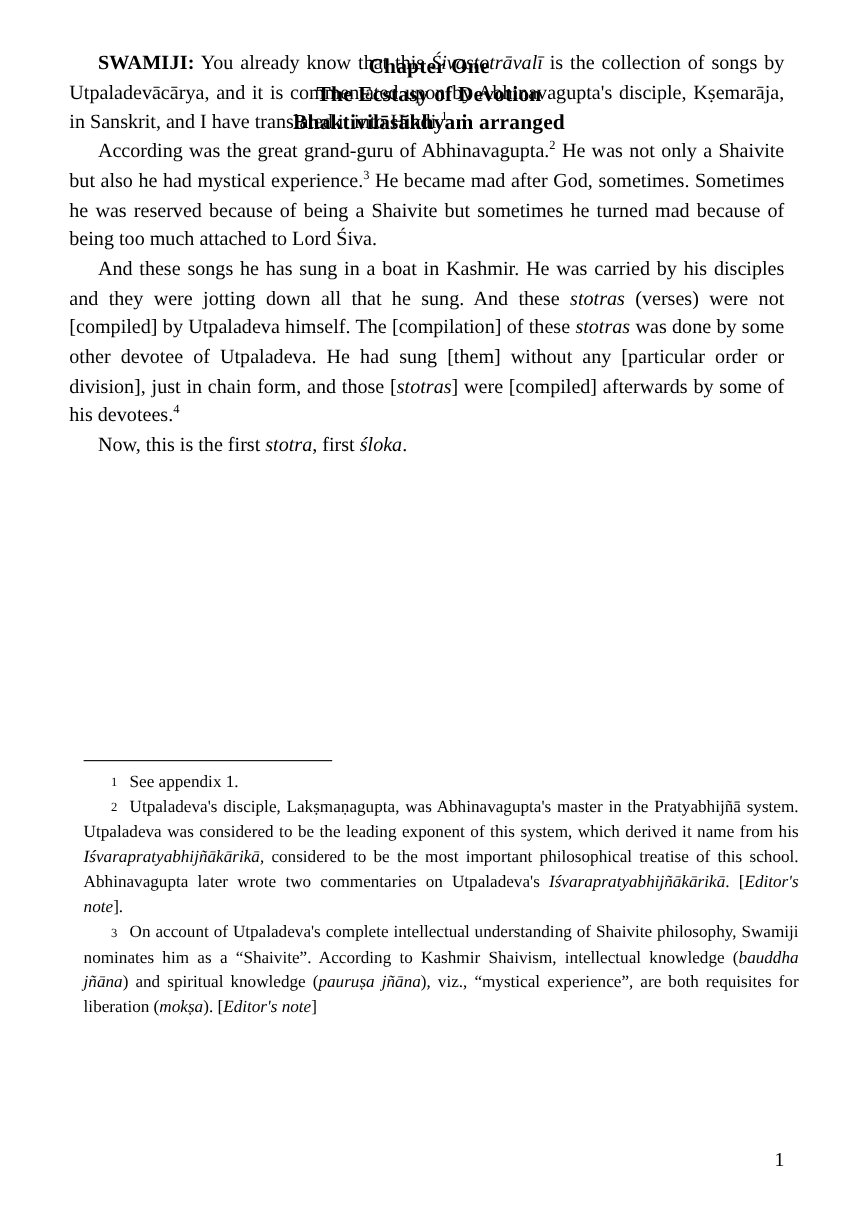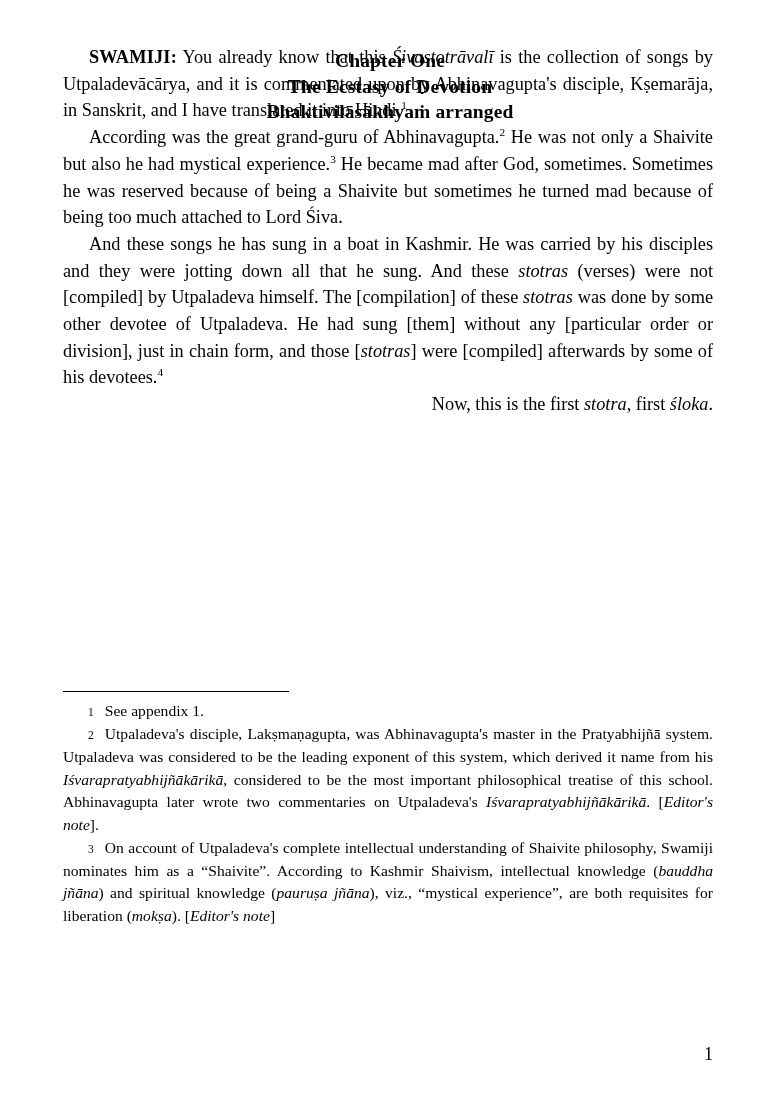--- a/index.html
+++ b/index.html
@@ -54,39 +54,39 @@
     margin: 0;
     font-size: 18.3px;
     line-height: 26.7px;
     text-align: justify;
     text-justify: inter-word;
     text-indent: 26px;
     hyphens: manual;
     word-spacing: 0px;
   }
   p.body-par.last-par {
-    text-align: right;
+    text-align: left;
   }
   .spkr {
     font-weight: bold;
     letter-spacing: 0.2px;
   }
   i, em {
     font-style: italic;
   }
   sup {
     font-size: 0.62em;
     vertical-align: super;
     line-height: 0;
   }
 
   
   .footnotes {
     position: absolute;
-    left: 63px;
+    left: 76px;
     top: 691px;
     width: 650px;
     font-family: Liberation Serif, serif;
   }
   .fn-rule {
     width: 226px;
     height: 0;
     border: 0;
     border-top: 1.1px solid #000;
     margin: 0 0 8px 0;

